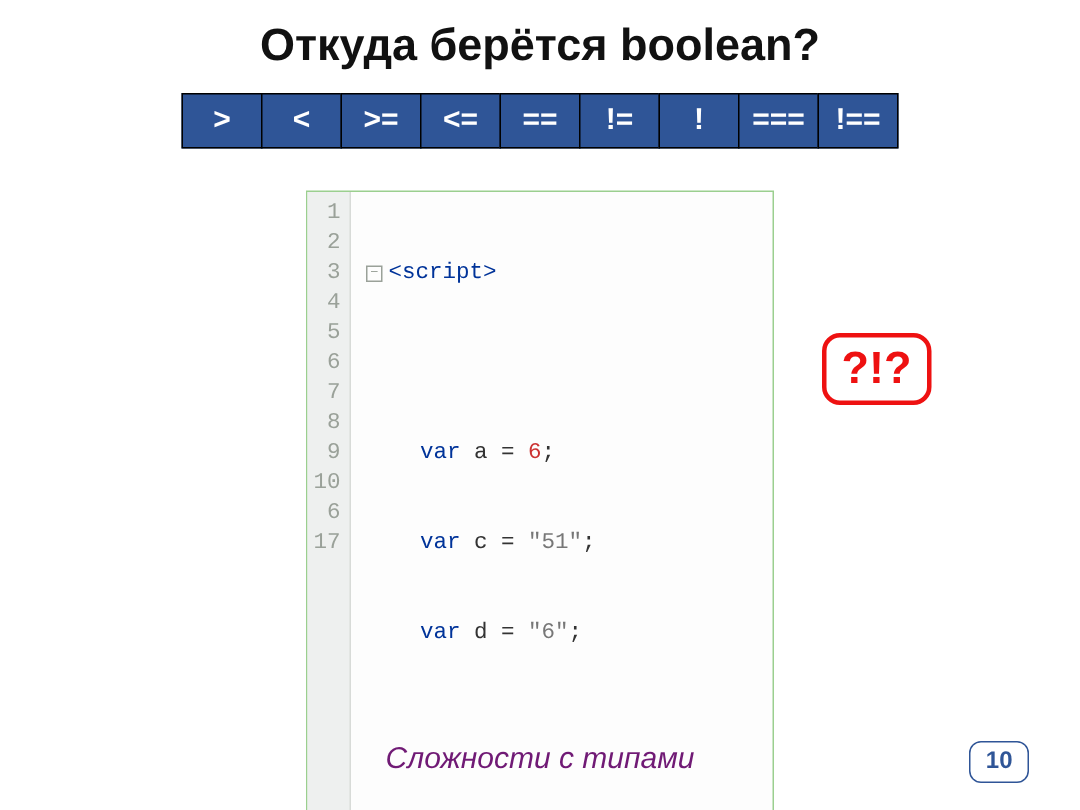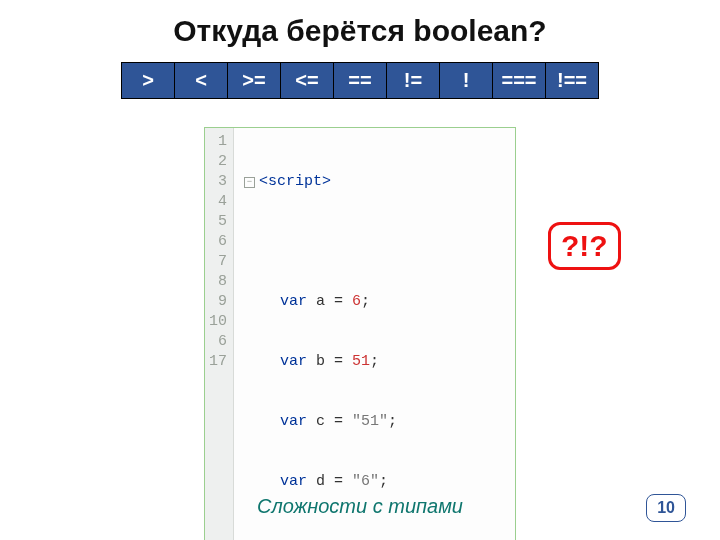--- a/index.html
+++ b/index.html
@@ -88,21 +88,21 @@
   }
   .footer {
     position: absolute;
     bottom: 22px;
     width: 100%;
     text-align: center;
   }
   .footer-text {
     font-style: italic;
     font-size: 20px;
-    color: #0f766e;
+    color: #701a75;
     text-align: center;
   }
   .page-badge {
     position: absolute;
     right: 34px;
     bottom: 18px;
     border: 1.5px solid #2f5597;
     color: #2f5597;
     font-weight: bold;
     font-size: 16px;
@@ -139,21 +139,20 @@
       <div>8</div>
       <div>9</div>
       <div>10</div>
       <div>6</div>
       <div>17</div>
   </div>
   <div class="code">
     <div><span class="fold">−</span><span class="tag">&lt;</span><span class="tag">script</span><span class="tag">&gt;</span></div>
     <div></div>
     <div>    <span class="kw">var</span><span> a = </span><span class="num">6</span><span>;</span></div>
-    <div>    <span class="kw">var</span><span> b = </span><span class="num">51</span><span>;</span></div>
     <div>    <span class="kw">var</span><span> c = </span><span class="str">"51"</span><span>;</span></div>
     <div>    <span class="kw">var</span><span> d = </span><span class="str">"6"</span><span>;</span></div>
     <div></div>
     
     
     
     
     
   </div>
 </div>

